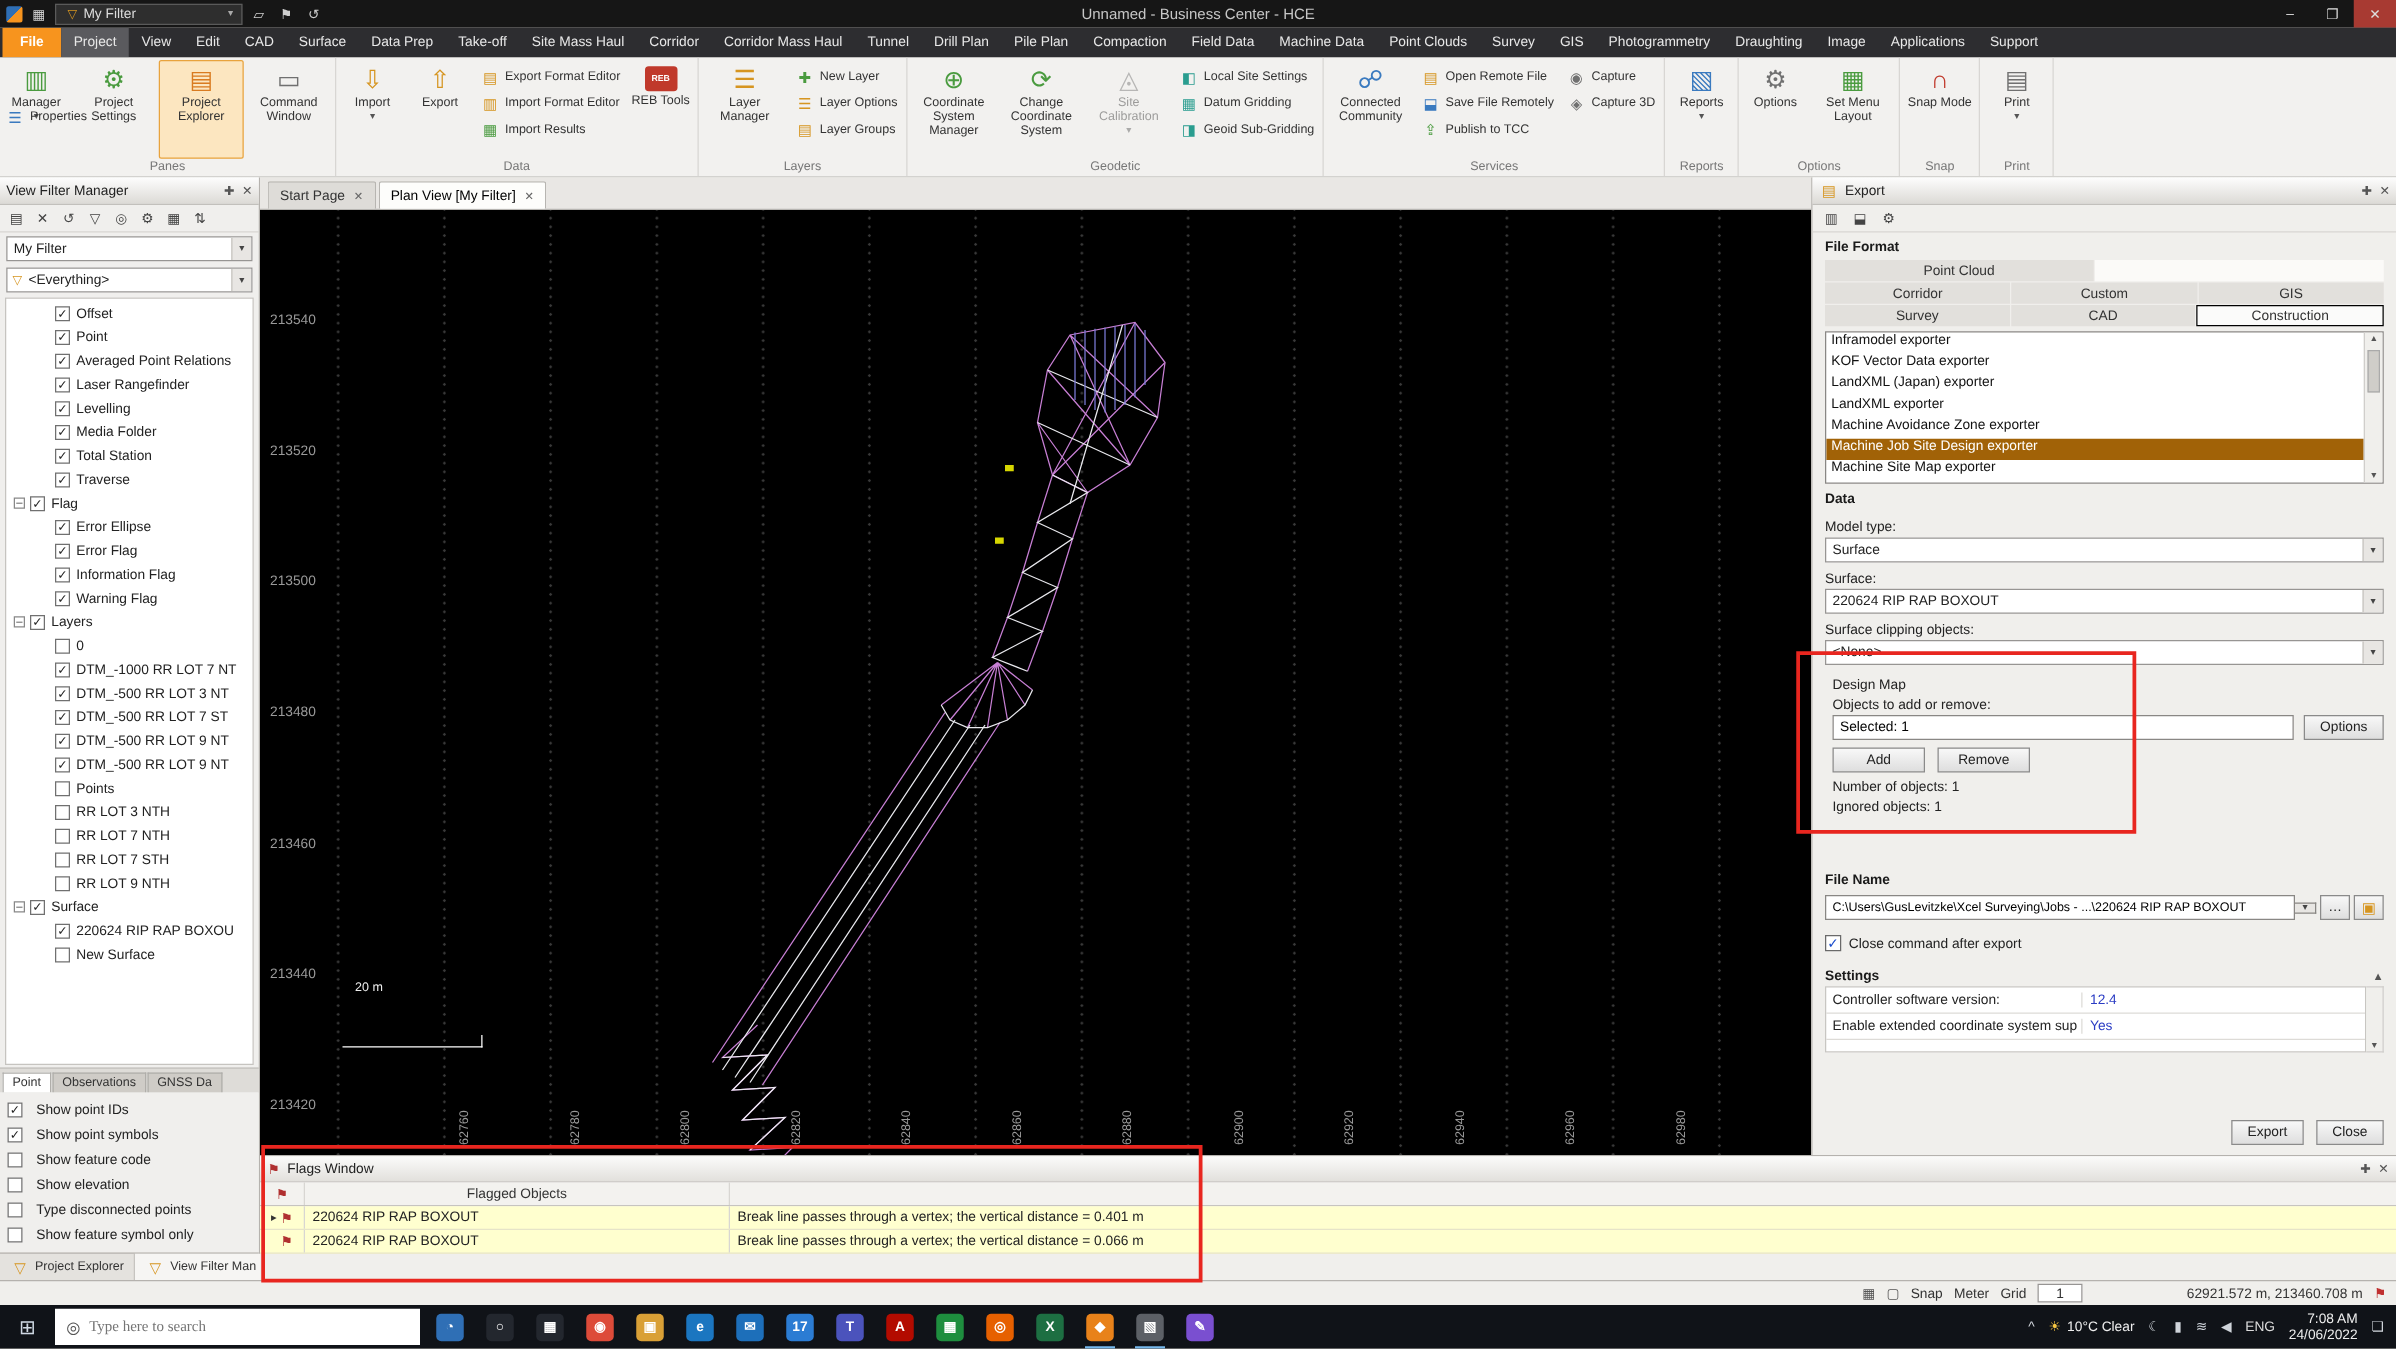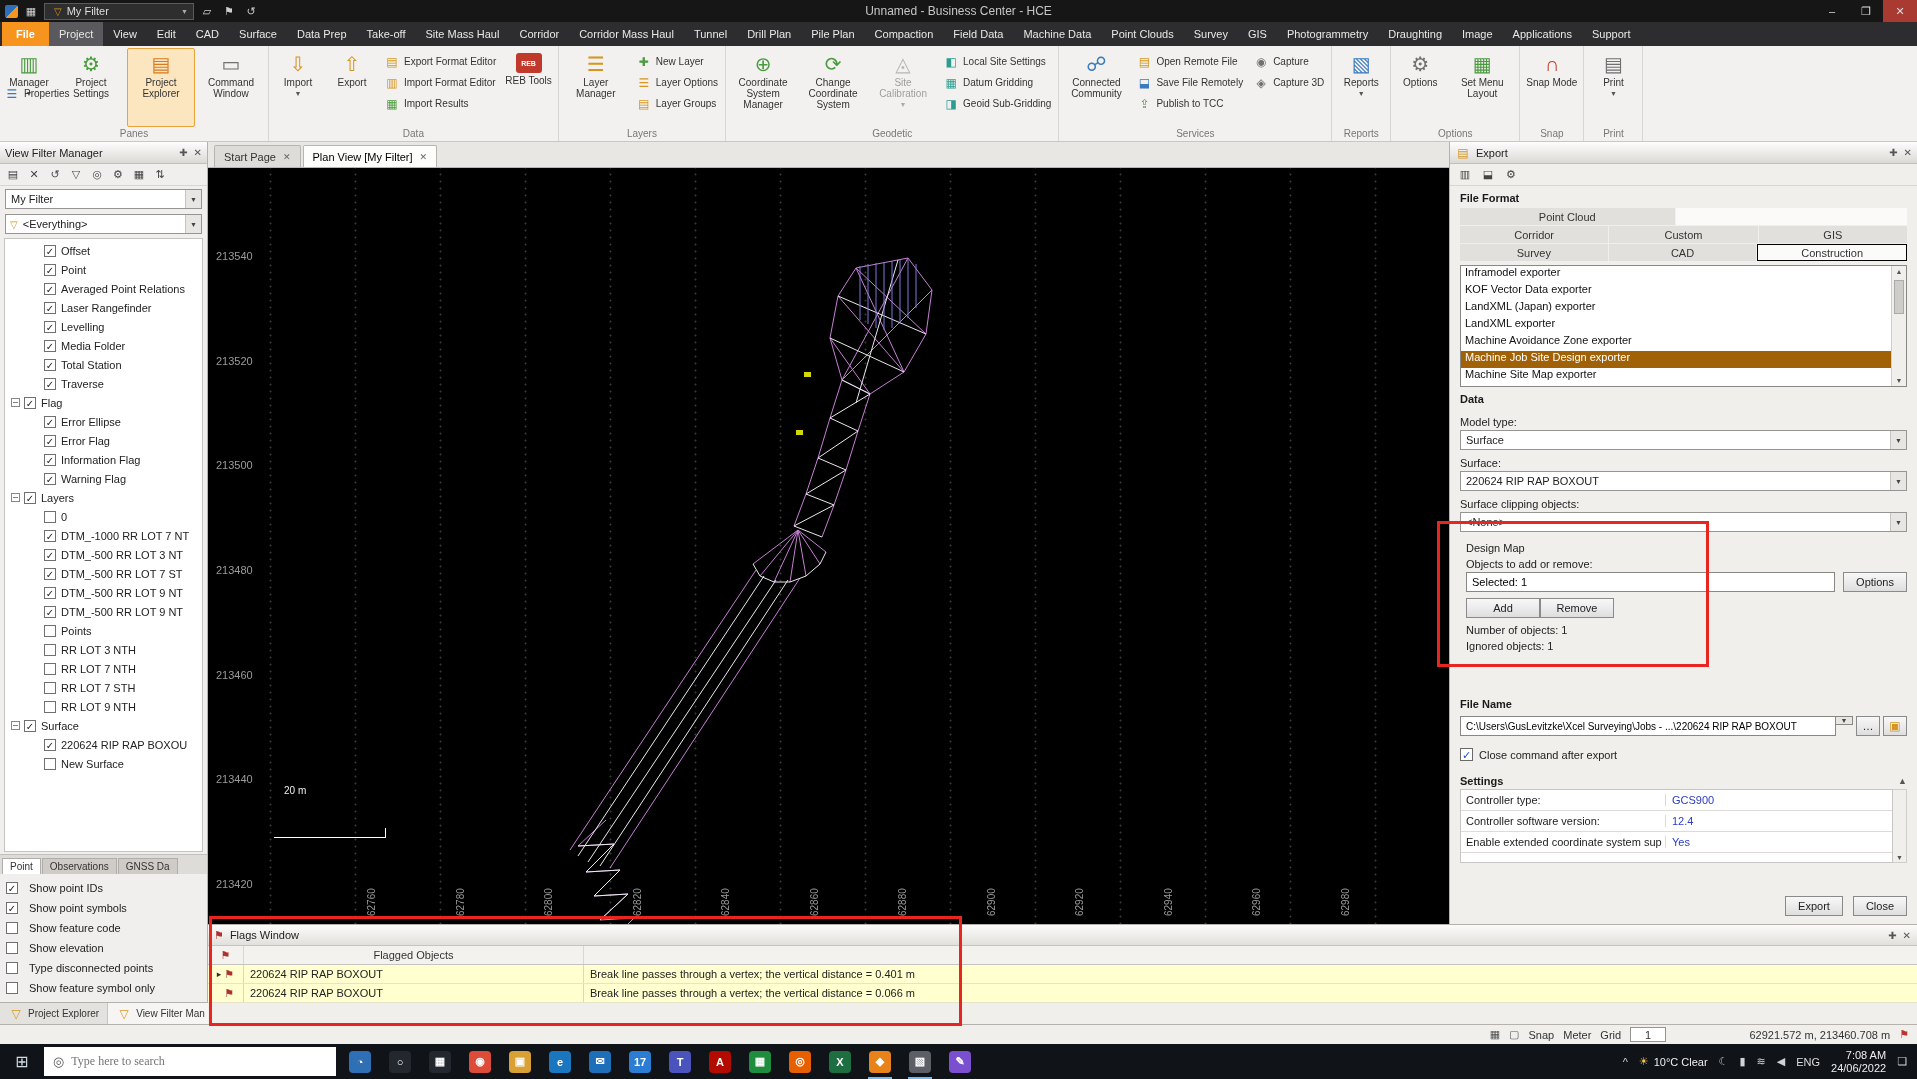--- a/index.html
+++ b/index.html
@@ -121,26 +121,26 @@
 .exp-item.selected{background:#a16207;color:#fff}
 .vscroll{position:absolute;top:0;right:0;bottom:0;width:15px;background:#f0efec;border-left:1px solid #d0cecb;display:flex;flex-direction:column;justify-content:space-between;align-items:center;font-size:7px;color:#555;padding:2px 0}
 .vthumb{position:absolute;top:14px;right:2px;width:10px;height:34px;background:#cfcdc9;border:1px solid #aaa}
 .fieldlbl{font-size:11px;color:#222;margin:7px 0 2px}
 .input{height:20px;border:1px solid #898784;background:#fff;font-size:11px;display:flex;align-items:center;padding-left:5px;overflow:hidden;white-space:nowrap}
 .btn{border:1px solid #8a8a8a;background:linear-gradient(#f8f8f8,#dedede);font-size:11px;height:20px;display:inline-flex;align-items:center;justify-content:center;padding:0 12px;color:#222}
 .dm{margin-top:10px;padding-left:6px}
 .dm-title{font-size:11px;color:#222}
 .objrow{display:flex;gap:8px;margin-top:2px;align-items:center}
 .objrow .input{flex:1}
-.addrow{display:flex;gap:0;margin-top:6px}
+.addrow{display:flex;gap:10px;margin-top:6px}
 .addrow .btn{min-width:74px}
 .dm-info{font-size:11px;color:#222;margin-top:6px}
 .dm-info2{font-size:11px;color:#222;margin-top:4px}
 .fn-title{margin-top:46px}
-.file-row{display:flex;margin-top:2px;align-items:flex-start}
+.file-row{display:flex;margin-top:2px;align-items:center}
 .file-input{flex:1;font-size:10px}
 .file-arrow{width:17px;background:#e8e6e3;border:1px solid #898784;border-left:none;display:flex;align-items:center;justify-content:center;font-size:7px;color:#444}
 .btn-sq{width:24px;height:20px;padding:0;margin-left:3px}
 .checkrow{display:flex;align-items:center;gap:6px;margin-top:12px;font-size:11px;color:#222}
 .wincb{width:13px;height:13px;border:1px solid #6a6a6a;background:#fff;font-size:11px;line-height:12px;text-align:center;color:#1a4ccc}
 .wincb.checked::before{content:"✓"}
 .settings-head{display:flex;align-items:center;margin-top:14px}
 .chev{margin-left:auto;font-size:9px;color:#555}
 .set-wrap{display:flex;margin-top:2px}
 .set-table{flex:1;border:1px solid #c8c6c2;background:#fff}
@@ -893,24 +893,20 @@
           </div>
 
           <div class="settings-head">
             <span class="sec-title" style="margin:0">Settings</span>
             <span class="chev">▲</span>
           </div>
           <div class="set-wrap">
             <div class="set-table">
               <div>
 
-              <div class="set-row">
-                    <div class="set-c1">Controller type:</div>
-                    <div class="set-c2">GCS900</div>
-                  </div>
                   <div class="set-row">
                     <div class="set-c1">Controller software version:</div>
                     <div class="set-c2">12.4</div>
                   </div>
                   <div class="set-row">
                     <div class="set-c1">Enable extended coordinate system sup</div>
                     <div class="set-c2">Yes</div>
                   </div>
                 </div>
               <div class="set-row set-partial">

